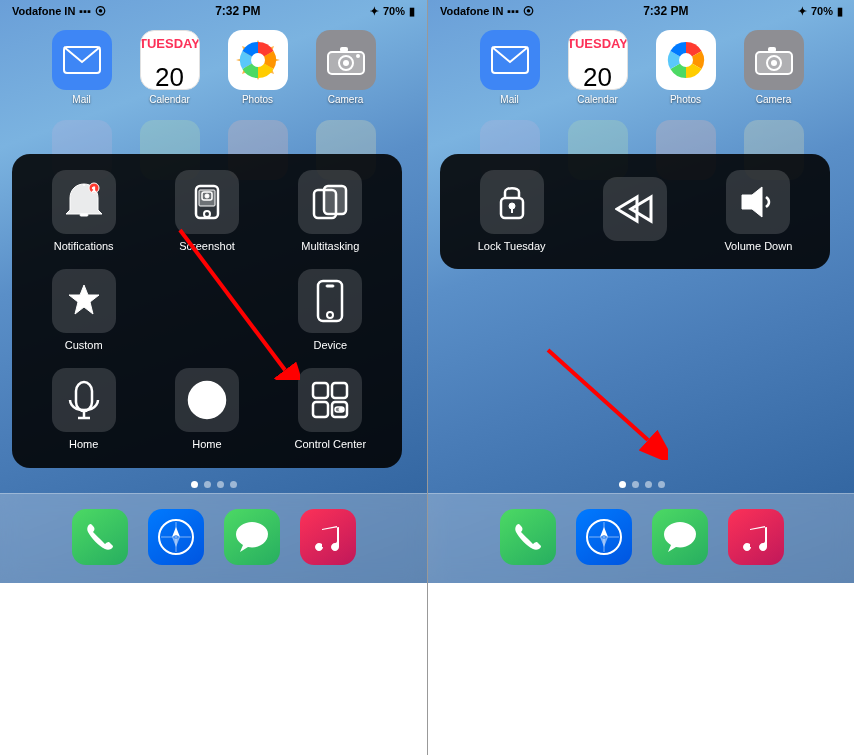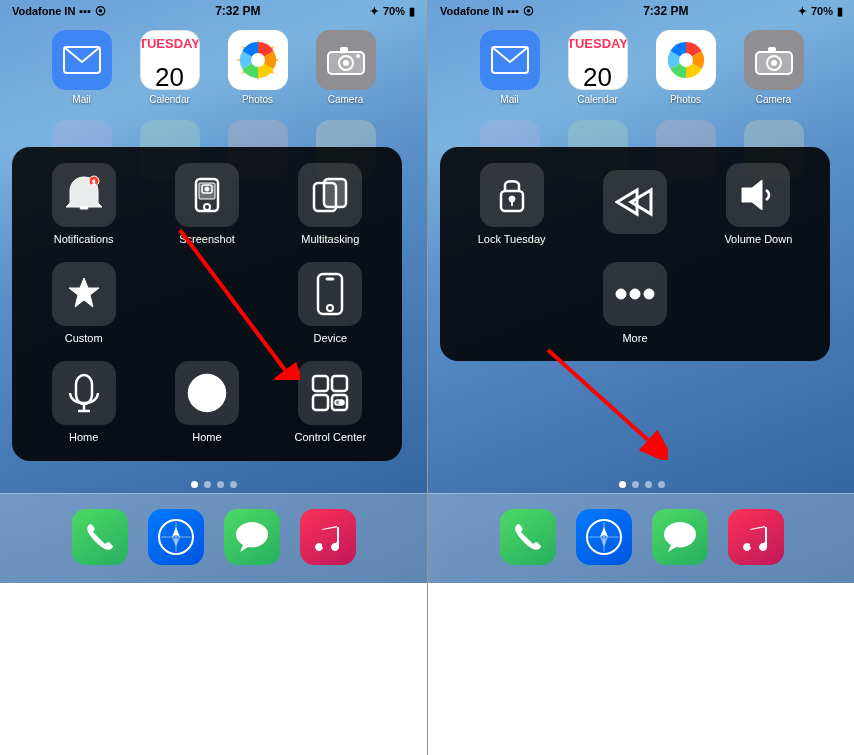--- a/index.html
+++ b/index.html
@@ -88,21 +88,21 @@
 
     
     .mail-bg { background: #3e86f5; }
     .calendar-bg { background: #fff; border: 1px solid #e0e0e0; flex-direction: column; justify-content: flex-start; padding: 4px 0 0; }
     .camera-bg { background: #8e8e93; }
 
     
     .assistive-overlay {
       position: absolute;
       left: 12px;
-      top: 147px;
+      top: 154px;
       width: 390px;
       background: rgba(0,0,0,0.88);
       border-radius: 18px;
       padding: 16px;
       z-index: 50;
     }
 
     .assistive-grid {
       display: grid;
       grid-template-columns: repeat(3, 1fr);
@@ -572,30 +572,20 @@
       <div class="assistive-item">
         <div class="assistive-icon">
           <svg width="44" height="40" viewBox="0 0 44 40" fill="white">
             <polygon points="6,13 16,13 26,5 26,35 16,27 6,27" fill="white"></polygon>
             <path d="M30 15 C34 18 34 22 30 25" fill="none" stroke="white" stroke-width="2.5"></path>
           </svg>
         </div>
         <span class="assistive-label">Volume Down</span>
       </div>
 
-      <div class="assistive-item" style="grid-column: 2;">
-        <div class="assistive-icon">
-          <svg width="44" height="20" viewBox="0 0 44 20">
-            <circle cx="8" cy="10" r="5" fill="white"></circle>
-            <circle cx="22" cy="10" r="5" fill="white"></circle>
-            <circle cx="36" cy="10" r="5" fill="white"></circle>
-          </svg>
-        </div>
-        <span class="assistive-label">More</span>
-      </div>
 
     </div>
   </div>
 
   <div class="red-arrow" style="top: 330px; left: 100px;">
     <svg width="140" height="130" viewBox="0 0 140 130">
       <defs>
         <marker id="arrowhead-r" markerWidth="10" markerHeight="7" refX="0" refY="3.5" orient="auto">
           <polygon points="0 0, 10 3.5, 0 7" fill="#FF0000"></polygon>
         </marker>

